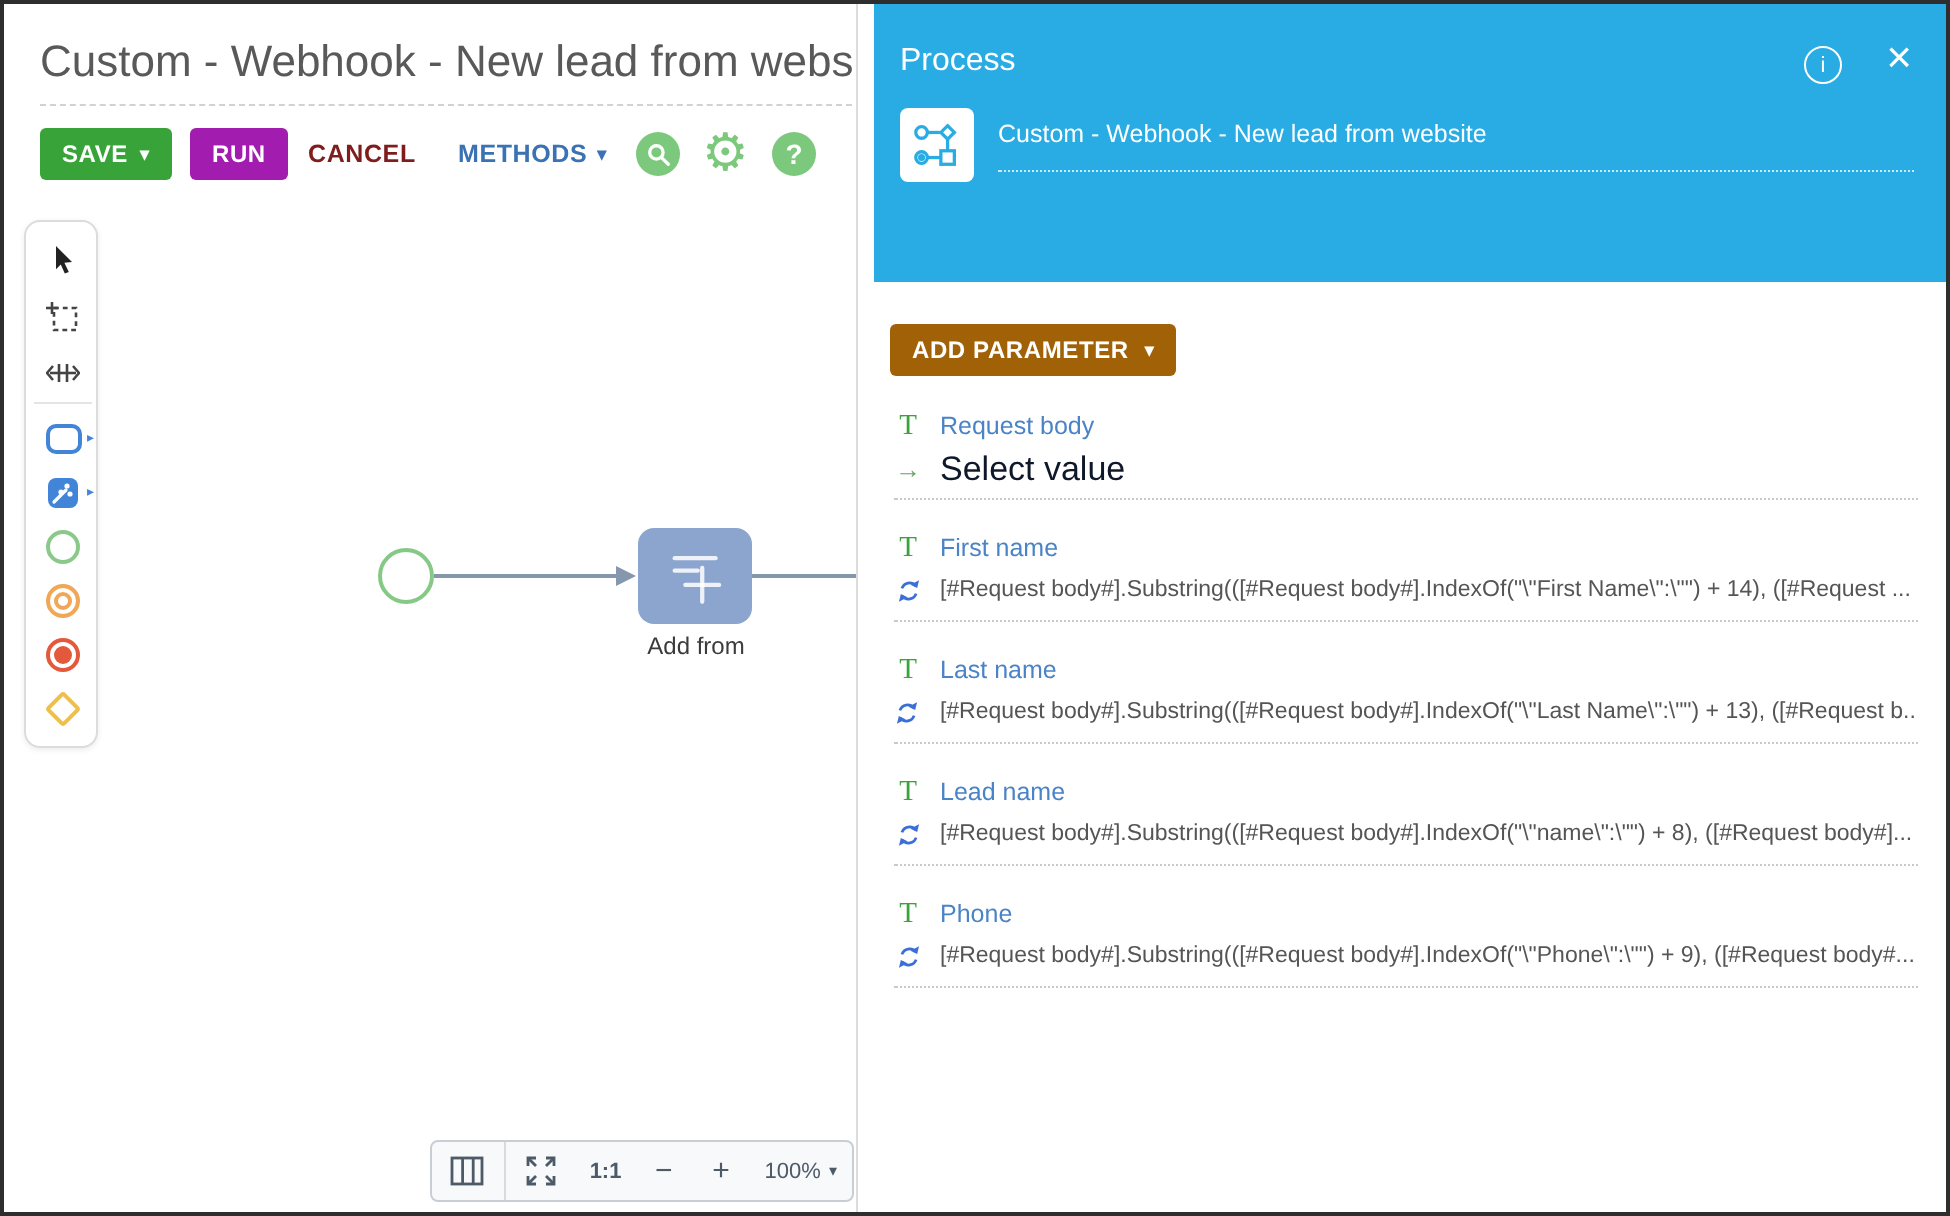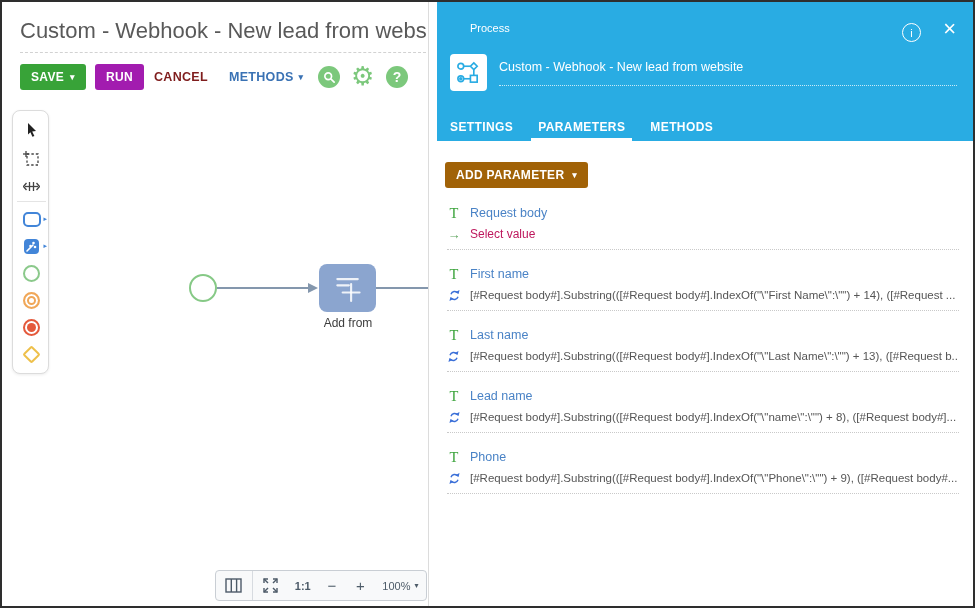--- a/index.html
+++ b/index.html
@@ -70,21 +70,21 @@
   .zb-11 { width:30px; font-size:11px; font-weight:bold; }
   .zb-minus, .zb-plus { width:29px; font-size:15px; }
   .zb-zoom { width:52px; font-size:11px; gap:4px; }
   .zb-zoom .caret { font-size:8px; }
 
   .v-divider { position:absolute; left:426px; top:0; bottom:0; width:1px; background:#dcdcdc; }
 
   
   .panel { position:absolute; left:435px; top:0; bottom:0; width:536px; background:#fff; }
   .panel-head { position:absolute; left:0; top:0; right:0; height:139px; background:#29ace3; }
-  .panel-caption { position:absolute; left:13px; top:20px; color:#fff; font-size:11px;margin-left:20px; }
+  .panel-caption { position:absolute; left:13px; top:20px; color:#fff; font-size:16px; }
   .panel-info { position:absolute; right:52px; top:21px; width:19px; height:19px; border:1.5px solid #fff;
                 border-radius:50%; color:#fff; font-size:11px; display:flex; align-items:center;
                 justify-content:center; cursor:pointer; }
   .panel-close { position:absolute; right:17px; top:14px; color:#fff; font-size:22px; font-weight:300; cursor:pointer; }
   .proc-iconbox { position:absolute; left:13px; top:52px; width:37px; height:37px; background:#fff;
                   border-radius:4px; display:flex; align-items:center; justify-content:center; }
   .proc-name { position:absolute; left:62px; top:58px; right:16px; color:#fff; font-size:12.5px;
                white-space:nowrap; overflow:hidden; cursor:text; }
   .proc-name-line { position:absolute; left:62px; right:16px; top:83px; border-top:1px dotted rgba(255,255,255,.75); }
   .tabs { position:absolute; left:6px; bottom:0; display:flex; }
@@ -102,21 +102,21 @@
   .param { margin-bottom:16px; }
   .p-line1 { display:flex; align-items:center; gap:9px; height:16px; margin-bottom:6px; cursor:pointer; }
   .p-ticon { width:14px; text-align:center; font-family:"Liberation Serif", serif;
              font-size:14.5px; color:#3aa33a; line-height:1; }
   .p-name { font-size:12.5px; color:#4a83c6; }
   .p-line2 { display:flex; align-items:center; gap:9px; padding-bottom:7px; margin-bottom:0;
              border-bottom:1px dotted #c9c9c9; cursor:text; }
   .p-vicon { width:14px; display:flex; justify-content:center; align-items:center; }
   .p-arrow { color:#5fa55f; font-size:13px; line-height:1; }
   .p-value { font-size:11.5px; color:#555; white-space:nowrap; overflow:hidden; height:15px; line-height:15px; }
-  .p-value.placeholder { color:#be185d; font-size:12px; }
+  .p-value.placeholder { color:#0f172a; font-size:17px; }
 </style>
 </head>
 <body>
 
 <div class="screen">
 
   <div class="canvas-title">Custom - Webhook - New lead from website</div>
   <div class="title-underline"></div>
 
   <div class="btn btn-save">
@@ -264,34 +264,20 @@
             <rect x="16" y="17" width="7" height="7"></rect>
             <line x1="16" y1="20.5" x2="9" y2="20.5"></line>
             <circle cx="6" cy="20.5" r="3"></circle>
             <circle cx="6" cy="20.5" r="1" fill="#29ace3"></circle>
           </g>
         </svg>
       </div>
       <div class="proc-name">Custom - Webhook - New lead from website</div>
       <div class="proc-name-line"></div>
 
-      <div class="tabs">
-        <div class="tab">
-          <span>SETTINGS</span>
-          
-        </div>
-        <div class="tab active">
-          <span>PARAMETERS</span>
-          <div class="bar"></div>
-        </div>
-        <div class="tab">
-          <span>METHODS</span>
-          
-        </div>
-      </div>
     </div>
 
     <div class="btn-addparam">
       <span>ADD PARAMETER</span>
       <span class="caret">▾</span>
     </div>
 
     <div class="params">
 
       <div class="param">

